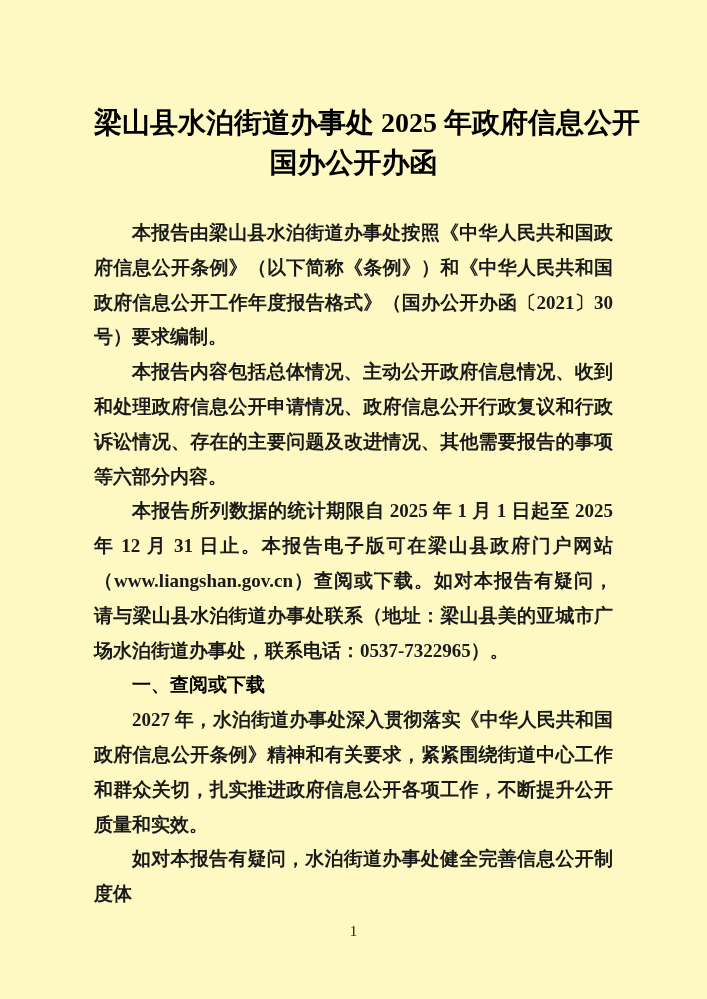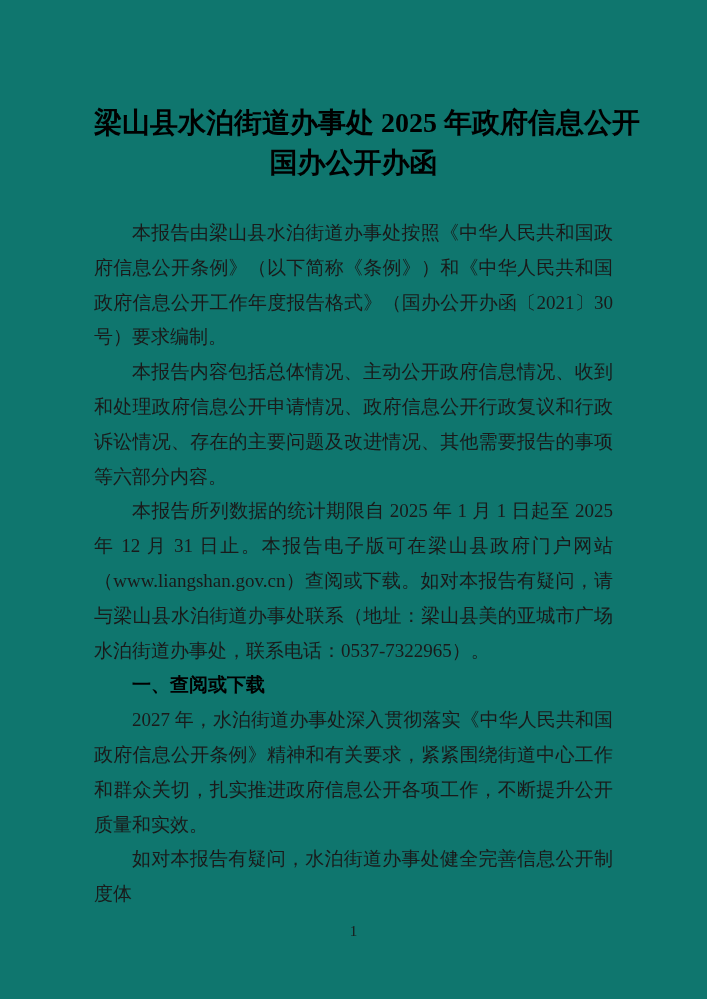--- a/index.html
+++ b/index.html
@@ -14,42 +14,42 @@
     color: #111111;
     position: relative;
     overflow: hidden;
   }
   .page {
     box-sizing: border-box;
     width: 707px;
     height: 999px;
     padding: 103px 94px 0 94px;
     position: relative;
-    background: #0f766e;
+    background: #fef9c3;
   }
   .doc-title {
     font-size: 28px;
     font-weight: bold;
     line-height: 40px;
     text-align: center;
     margin: 0 0 33px 0;
     color: #000000;
   }
   .doc-title .title-line {
     display: block;
     white-space: nowrap;
   }
   .block {
     font-size: 19px;
     line-height: 34.8px;
     margin: 0;
     text-align: justify;
     text-indent: 2em;
     color: #1a1a1a;
-    font-weight: normal;
+    font-weight: bold;
   }
   .block.h1 {
     font-family: "Liberation Sans", sans-serif;
     font-weight: bold;
     text-align: left;
     color: #000000;
   }
   .block.h2 {
     font-weight: bold;
     text-align: left;

